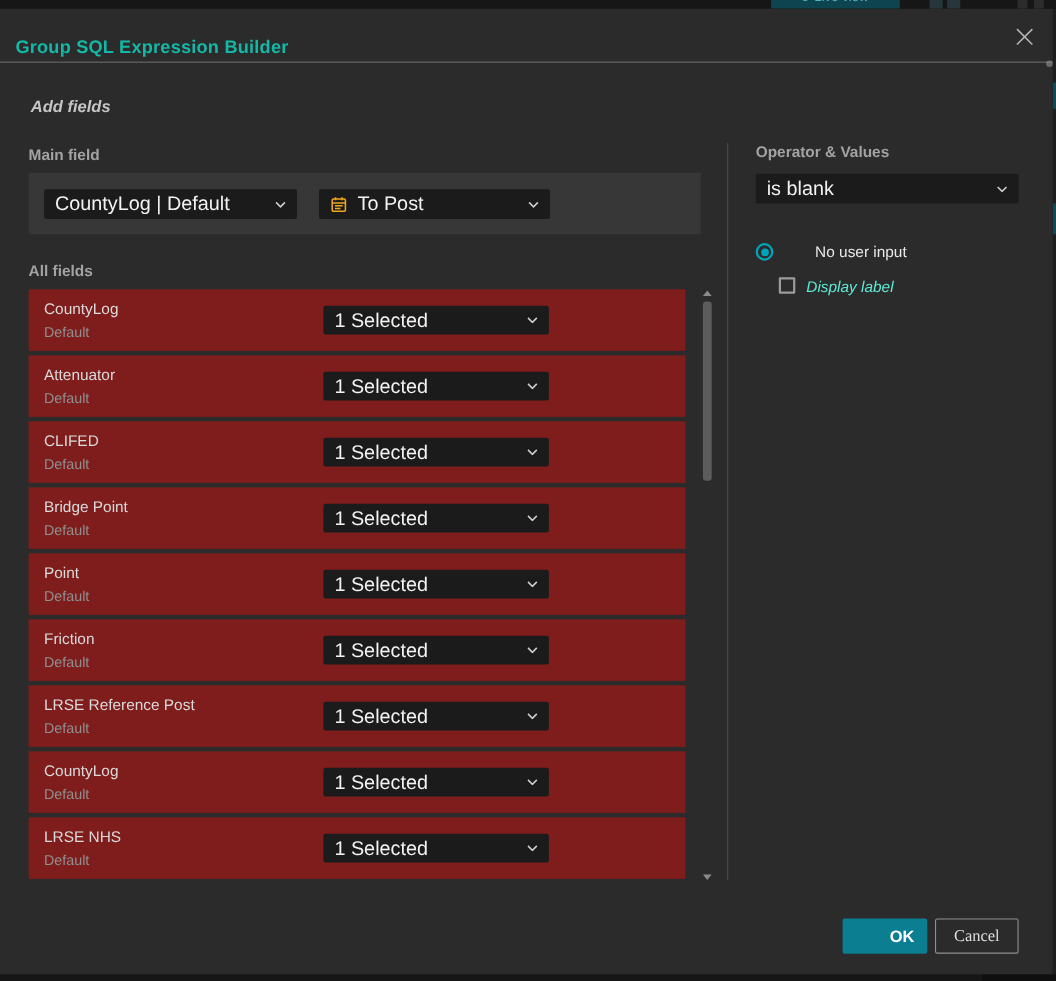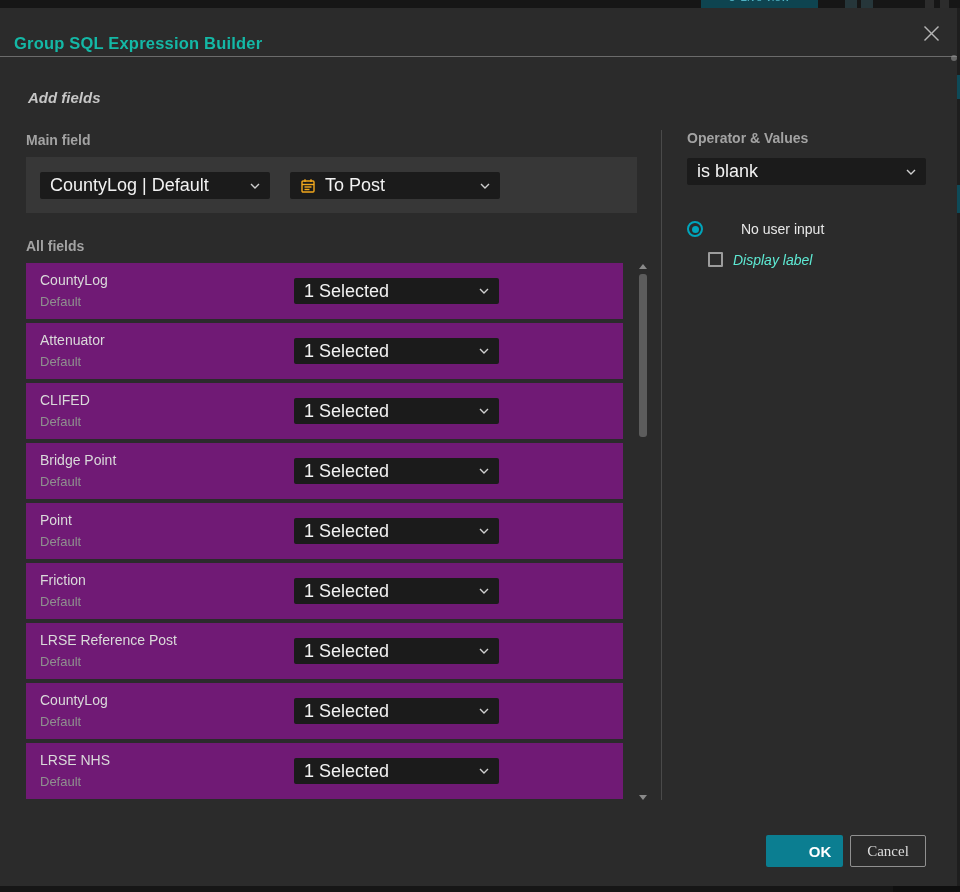--- a/index.html
+++ b/index.html
@@ -33,21 +33,21 @@
   .panel-box { position:absolute; background:#373737; }
 
   .dd { position:absolute; background:#1b1b1b; border-radius:2px; display:flex; align-items:center;
         padding:0 10px; color:#f2f2f2; font-size:18px; cursor:pointer; }
   .dd .dd-text { flex:1; white-space:nowrap; overflow:hidden; }
   .dd .chev { flex:0 0 auto; margin-left:8px; display:flex; align-items:center; }
   .cal-icon { flex:0 0 auto; margin-right:9px; display:flex; align-items:center; }
 
   
   .fields-list { position:absolute; left:26px; top:255px; width:597px; display:flex; flex-direction:column; gap:4px; }
-  .field-row { position:relative; height:56px; background:#701a75; }
+  .field-row { position:relative; height:56px; background:#7f1d1d; }
   .row-name { position:absolute; left:14px; top:9px;  font-size:14px; color:#dadada; }
   .row-sub  { position:absolute; left:14px; top:31px; font-size:13px; color:#8f8f8f; }
   .row-dd   { left:268px; top:15px; width:205px; height:26px; }
 
   
   .scroll-up   { position:absolute; left:639px; top:256px; width:0; height:0;
                  border-left:4px solid transparent; border-right:4px solid transparent; border-bottom:5px solid #8a8a8a; }
   .scroll-thumb{ position:absolute; left:639px; top:266px; width:8px; height:163px; background:#5c5c5c; border-radius:3px; cursor:pointer; }
   .scroll-down { position:absolute; left:639px; top:787px; width:0; height:0;
                  border-left:4px solid transparent; border-right:4px solid transparent; border-top:5px solid #8a8a8a; }

